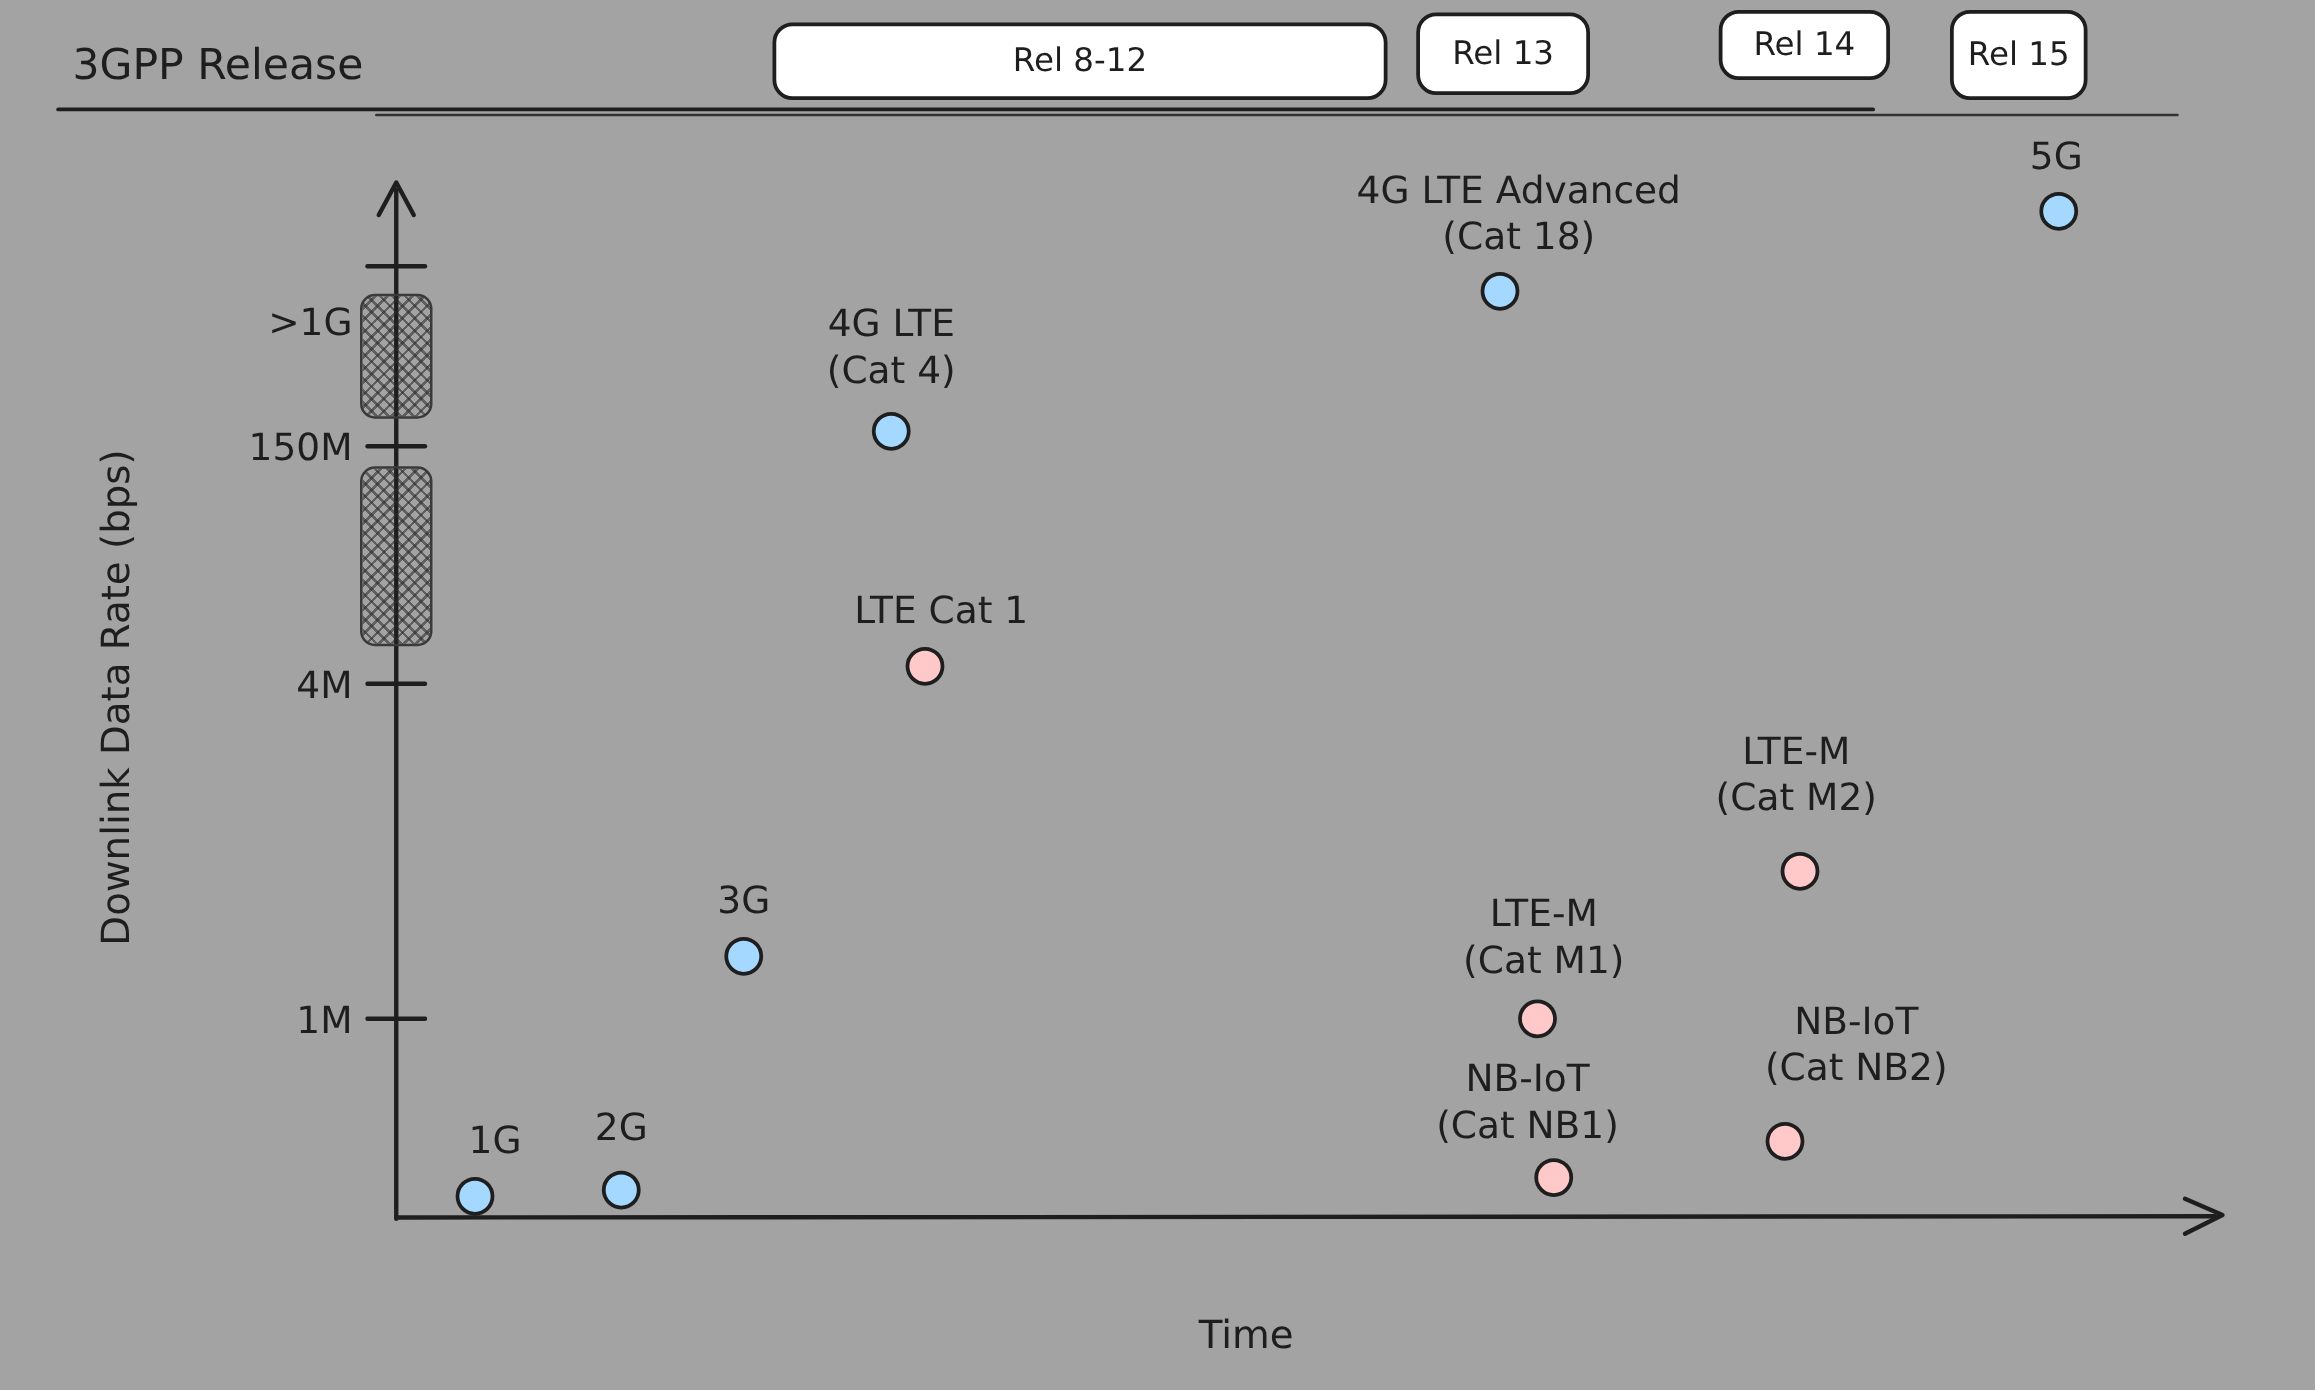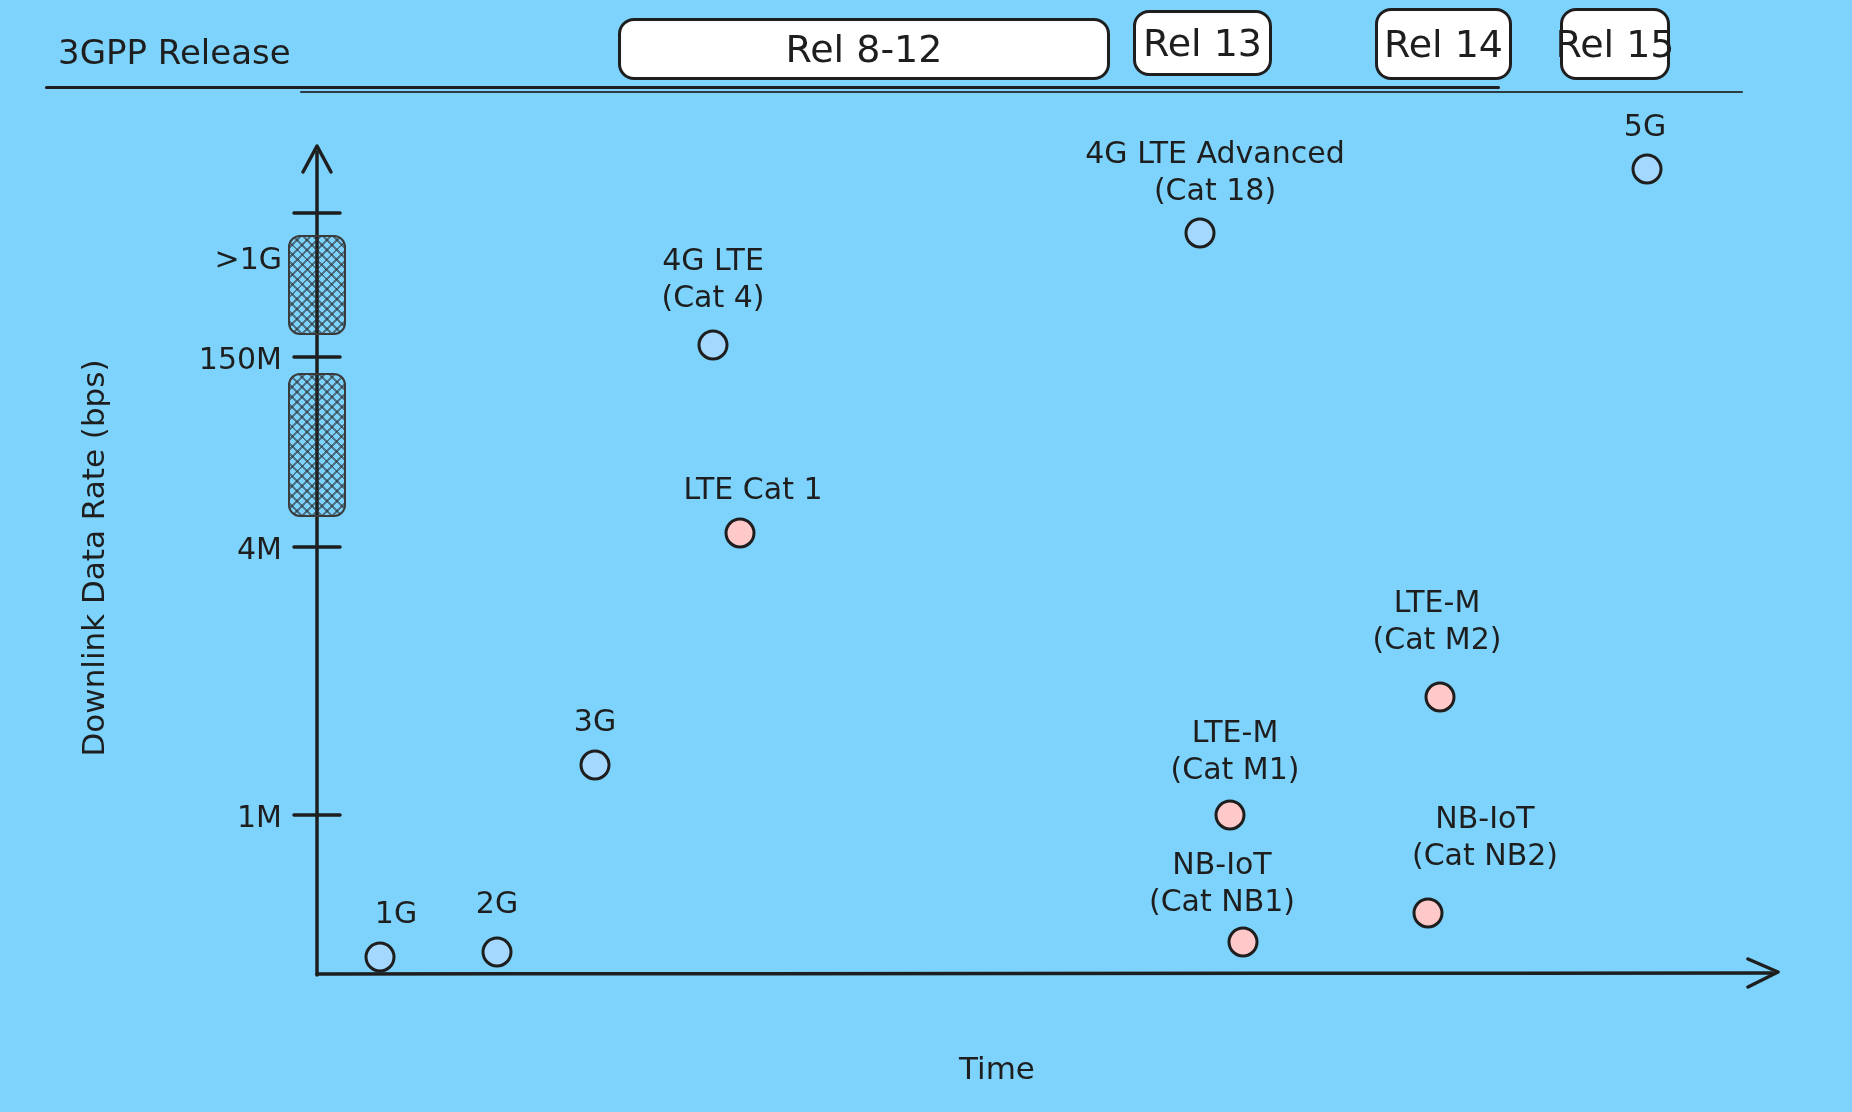--- a/index.html
+++ b/index.html
@@ -1,25 +1,25 @@
 <!DOCTYPE html>
 <html><head>
 <meta charset="utf-8">
 <style>
   html,body{margin:0;padding:0;background:#ffffff;}
   .canvas{
-    position:relative;width:1852px;height:1112px;background:#7dd3fc;overflow:hidden;
+    position:relative;width:1852px;height:1112px;background:#a3a3a3;overflow:hidden;
     font-family:"DejaVu Sans","Liberation Sans",sans-serif;color:#1e1e1e;
   }
   .hdr-title{position:absolute;left:58px;top:32px;font-size:34px;font-weight:500;white-space:nowrap;}
   .hdr-line{position:absolute;background:#1e1e1e;border-radius:2px;}
   .release-box{
     position:absolute;box-sizing:border-box;border:3px solid #1e1e1e;border-radius:16px;
     background:#ffffff;display:flex;align-items:center;justify-content:center;
-    font-size:38px;white-space:nowrap;
+    font-size:26px;white-space:nowrap;
   }
   .axes-svg{position:absolute;left:0;top:0;}
   .tick-label{
     position:absolute;width:140px;text-align:right;font-size:30px;line-height:30px;
     transform:translateY(-50%);white-space:nowrap;
   }
   .axis-break{
     position:absolute;box-sizing:border-box;border:2px solid #3a3a3a;border-radius:12px;
     background:
       repeating-linear-gradient(45deg, rgba(40,40,40,.55) 0 2px, transparent 2px 7px),
@@ -47,21 +47,21 @@
 <body>
 
 <div class="canvas">
 
   <div class="hdr-title">3GPP Release</div>
   <div class="hdr-line" style="left:45px;top:86px;width:1455px;height:3px;"></div>
   <div class="hdr-line" style="left:300px;top:91px;width:1443px;height:2px;opacity:.85;"></div>
   <div id="releases">
       <div class="release-box" style="left: 618px; top: 18px; width: 492px; height: 62px;">Rel 8-12</div>
       <div class="release-box" style="left: 1133px; top: 10px; width: 139px; height: 66px;">Rel 13</div>
-      <div class="release-box" style="left: 1375px; top: 8px; width: 137px; height: 72px; text-align: center;">Rel 14</div>
+      <div class="release-box" style="left: 1375px; top: 8px; width: 137px; height: 56px; text-align: center;">Rel 14</div>
       <div class="release-box" style="left: 1560px; top: 8px; width: 110px; height: 72px;">Rel 15</div>
     </div>
 
   <svg class="axes-svg" width="1852" height="1112">
     <g stroke="#1e1e1e" stroke-width="3.5" fill="none" stroke-linecap="round" stroke-linejoin="round">
 
       <line x1="317" y1="975" x2="317" y2="152"></line>
       <polyline points="303,172 317,146 331,172"></polyline>
 
       <line x1="317" y1="974" x2="1772" y2="973"></line>

